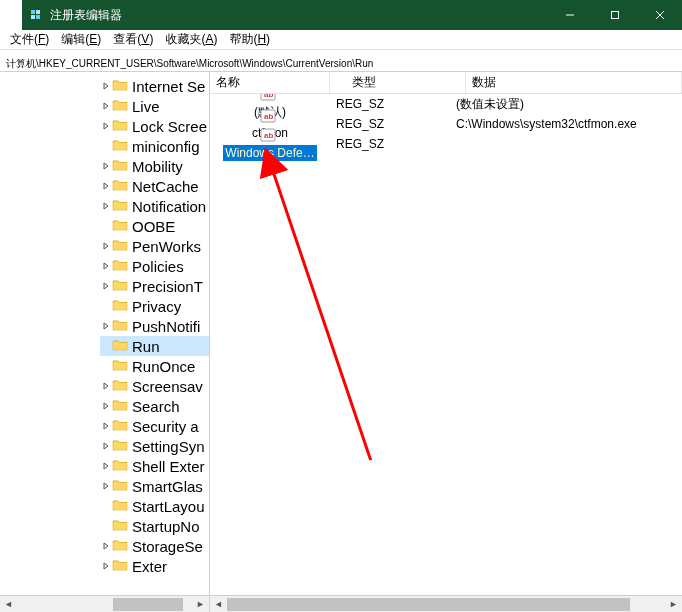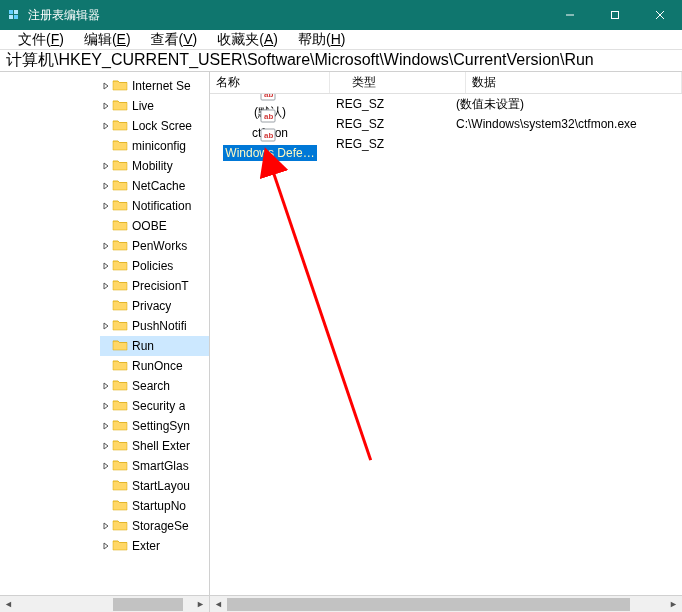--- a/index.html
+++ b/index.html
@@ -9,25 +9,26 @@
     background: #fff;
     width: 682px;
     height: 612px;
     overflow: hidden;
     display: flex;
     flex-direction: column;
     user-select: none;
   }
   .titlebar {
     height: 30px;
-    background: #0f766e;
+    background: #14532d;
     color: #fff;
     display: flex;
     align-items: center;
     padding-left: 8px;
+    margin-left: 22px;
   }
   .titlebar .app-icon {
     width: 14px; height: 14px;
     margin-right: 6px;
     display: inline-flex; align-items: center; justify-content: center;
   }
   .titlebar .title { flex: 1; font-size: 12px; }
   .titlebar .win-btns { display: flex; height: 100%; }
   .titlebar .win-btn {
     width: 45px;
@@ -37,29 +38,29 @@
   .titlebar .win-btn.close { background: transparent; }
 
   .menubar {
     height: 20px;
     background: #fff;
     display: flex;
     align-items: center;
     padding: 0 4px;
     border-bottom: 1px solid #e0e0e0;
   }
-  .menubar .menu-item { padding: 2px 6px; font-size: 14px; margin-left: 8px; }
+  .menubar .menu-item { padding: 2px 6px; font-size: 12px; }
 
   .addressbar {
     height: 22px;
     border-bottom: 1px solid #d0d0d0;
     display: flex;
     align-items: flex-end;
     padding: 0 6px;
-    font-size: 16px;
+    font-size: 10px;
     background: #fff;
   }
 
   .main {
     flex: 1;
     display: flex;
     position: relative;
     overflow: hidden;
   }
 
@@ -73,21 +74,21 @@
   .tree-scroll {
     flex: 1;
     overflow: hidden;
   }
   .tree { padding-left: 100px; padding-top: 4px; }
   .tree-node {
     display: flex;
     align-items: center;
     height: 20px;
     white-space: nowrap;
-    font-size: 12px;
+    font-size: 15px;
   }
   .tree-node .exp {
     width: 12px;
     display: inline-flex;
     align-items: center;
     justify-content: center;
     color: #666;
     font-size: 10px;
   }
   .tree-node .folder-icon {
@@ -387,20 +388,32 @@
           <div class="tree-node">
             <span class="exp">
               <svg width="8" height="8" viewBox="0 0 8 8">
                 <path d="M2 1 L6 4 L2 7 z" fill="none" stroke="#555" stroke-width="1"></path>
               </svg>
             </span>
             <span><svg class="folder-icon" viewBox="0 0 16 14">
                 <path d="M1 3 h5 l1.5 1.5 H15 V12 H1 z" fill="#ffd766" stroke="#d9a400" stroke-width="0.5"></path>
                 <path d="M1 3 h5 l1.5 1.5 H15" fill="none" stroke="#d9a400" stroke-width="0.5"></path>
               </svg></span>
+            <span class="lbl">Screensav</span>
+          </div>
+          <div class="tree-node">
+            <span class="exp">
+              <svg width="8" height="8" viewBox="0 0 8 8">
+                <path d="M2 1 L6 4 L2 7 z" fill="none" stroke="#555" stroke-width="1"></path>
+              </svg>
+            </span>
+            <span><svg class="folder-icon" viewBox="0 0 16 14">
+                <path d="M1 3 h5 l1.5 1.5 H15 V12 H1 z" fill="#ffd766" stroke="#d9a400" stroke-width="0.5"></path>
+                <path d="M1 3 h5 l1.5 1.5 H15" fill="none" stroke="#d9a400" stroke-width="0.5"></path>
+              </svg></span>
             <span class="lbl">Search</span>
           </div>
           <div class="tree-node">
             <span class="exp">
               <svg width="8" height="8" viewBox="0 0 8 8">
                 <path d="M2 1 L6 4 L2 7 z" fill="none" stroke="#555" stroke-width="1"></path>
               </svg>
             </span>
             <span><svg class="folder-icon" viewBox="0 0 16 14">
                 <path d="M1 3 h5 l1.5 1.5 H15 V12 H1 z" fill="#ffd766" stroke="#d9a400" stroke-width="0.5"></path>

